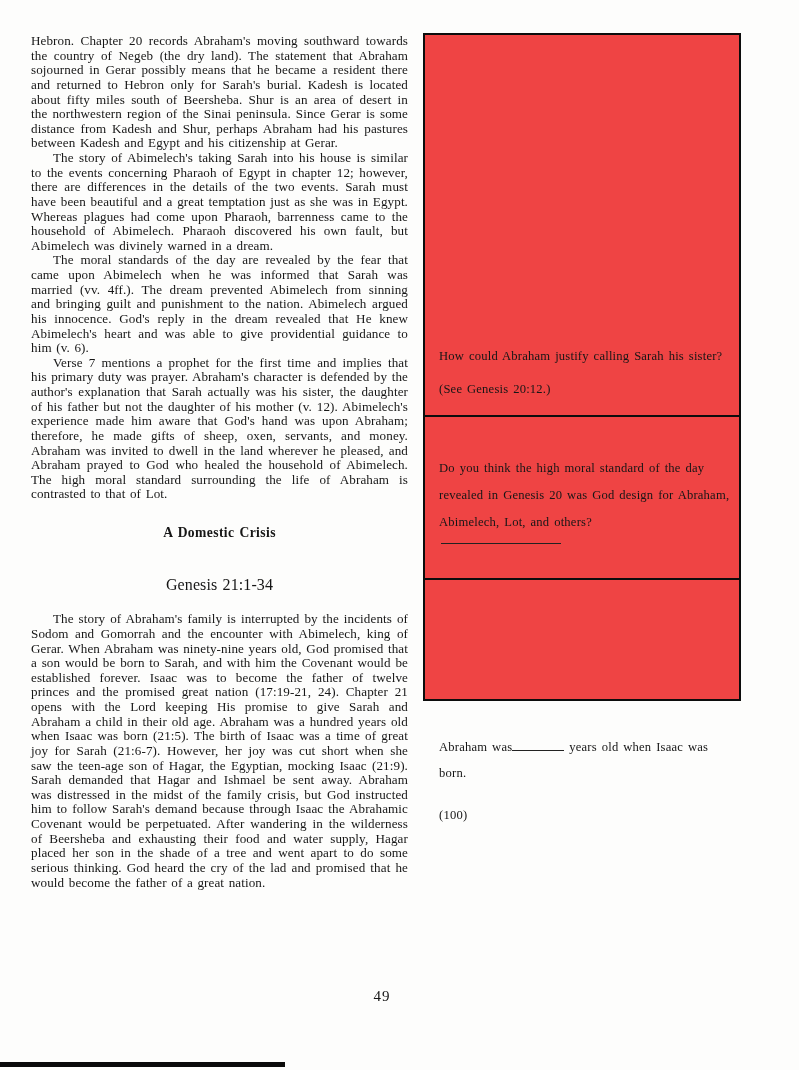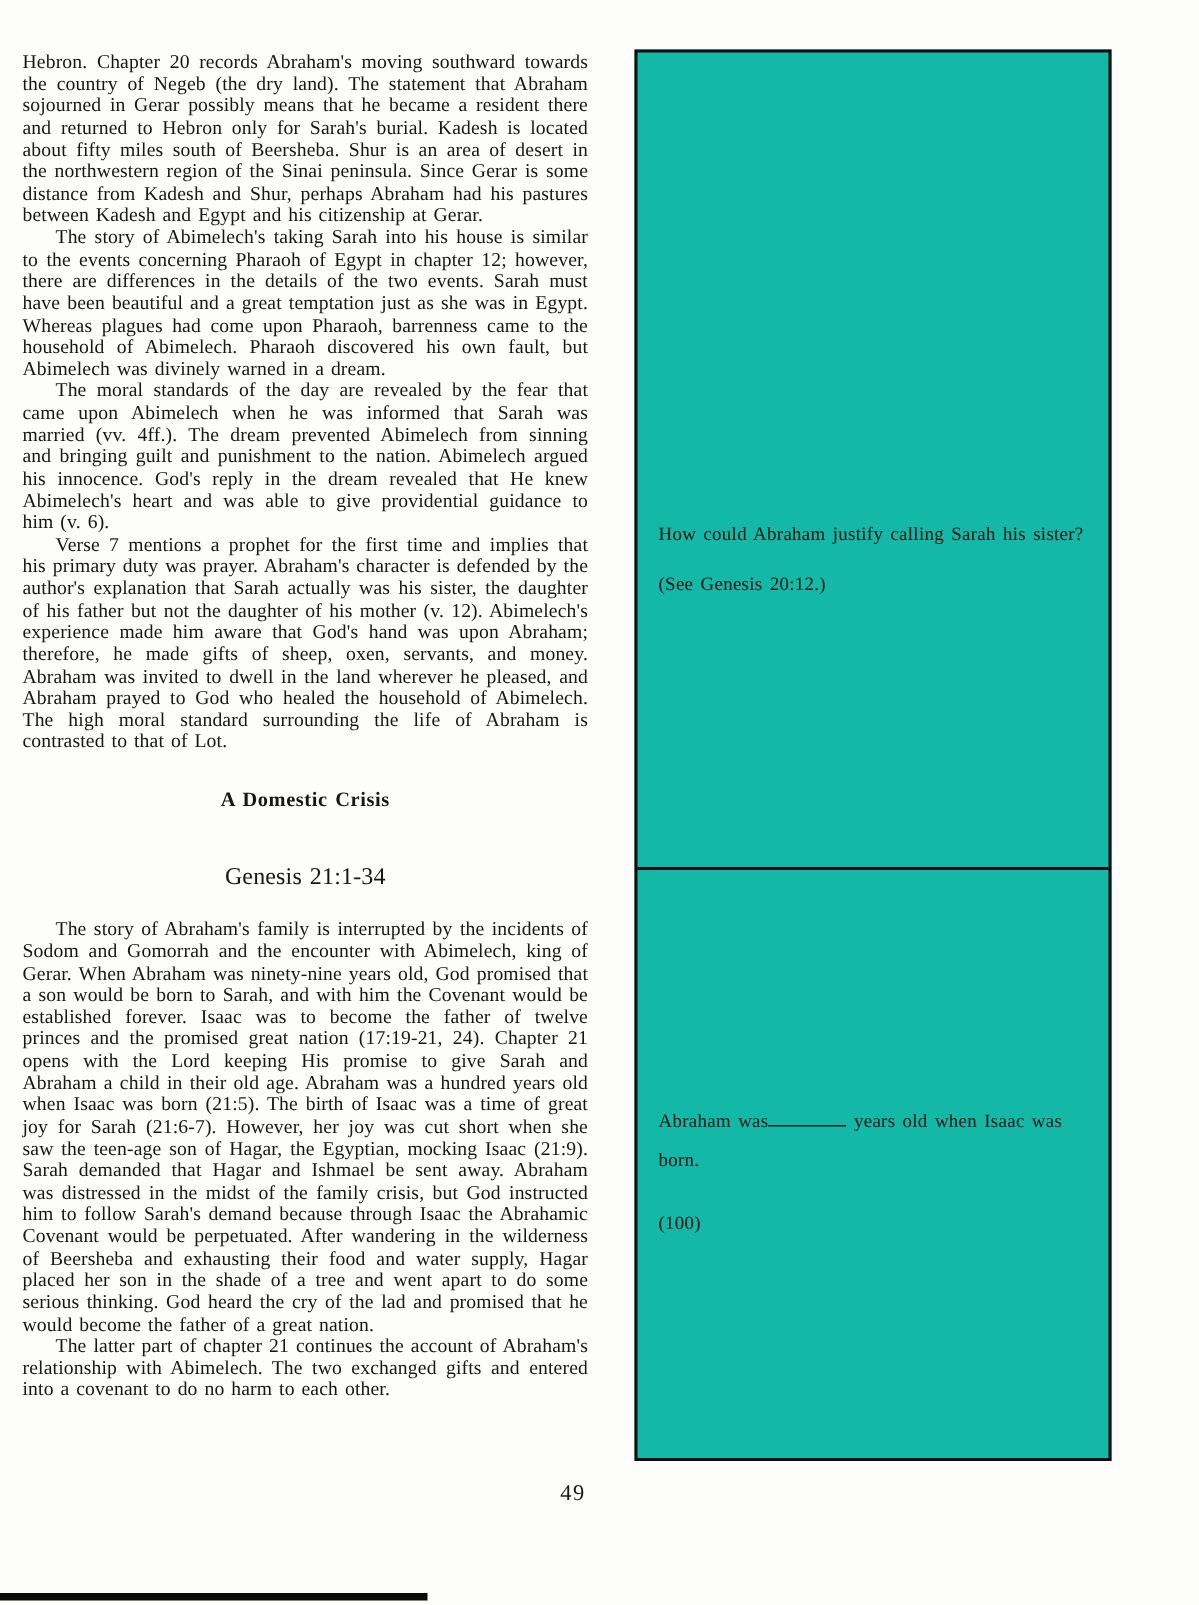--- a/index.html
+++ b/index.html
@@ -10,21 +10,21 @@
     background: #fdfdfc;
     font-family: "Liberation Serif", "DejaVu Serif", serif;
     color: #161616;
     overflow: hidden;
   }
   .page { position: absolute; inset: 0; }
 
   
   .body-col {
     position: absolute;
-    left: 15px; top: 34px; width: 377px;
+    left: 31px; top: 34px; width: 377px;
     font-size: 13.1px;
     line-height: 14.62px;
     text-align: justify;
     letter-spacing: 0.1px;
     word-spacing: 1.2px;
   }
   .body-col p.indent { text-indent: 22px; }
   .section-heading {
     margin-top: 24px;
     text-align: center;
@@ -36,23 +36,23 @@
     margin-top: 37px;
     text-align: center;
     font-size: 16px;
   }
   .after-ref { margin-top: 20px; }
 
   
   .workbook {
     position: absolute;
     left: 423px; top: 33px;
-    width: 318px; height: 941px;
+    width: 318px; height: 668px;
     border: 2.5px solid #0d0d0d;
-    background: #14b8a6;
+    background: #ef4444;
   }
   .wb-sec { position: absolute; left: 0; right: 0; }
   .wb-sec1 { top: 0; height: 380px; }
   .wb-sec2 { top: 380px; height: 163px; border-top: 2px solid #0d0d0d; }
   .wb-sec3 { top: 543px; bottom: 0; border-top: 2px solid #0d0d0d; }
   .wb-line {
     position: absolute;
     left: 14px; right: 10px;
     font-size: 12.6px;
     letter-spacing: 0.2px;
@@ -97,30 +97,35 @@
   <div class="body-col">
     <p>Hebron. Chapter 20 records Abraham's moving southward towards the country of Negeb (the dry land). The statement that Abraham sojourned in Gerar possibly means that he became a resident there and returned to Hebron only for Sarah's burial. Kadesh is located about fifty miles south of Beersheba. Shur is an area of desert in the northwestern region of the Sinai peninsula. Since Gerar is some distance from Kadesh and Shur, perhaps Abraham had his pastures between Kadesh and Egypt and his citizenship at Gerar.</p>
     <p class="indent">The story of Abimelech's taking Sarah into his house is similar to the events concerning Pharaoh of Egypt in chapter 12; however, there are differences in the details of the two events. Sarah must have been beautiful and a great temptation just as she was in Egypt. Whereas plagues had come upon Pharaoh, barrenness came to the household of Abimelech. Pharaoh discovered his own fault, but Abimelech was divinely warned in a dream.</p>
     <p class="indent">The moral standards of the day are revealed by the fear that came upon Abimelech when he was informed that Sarah was married (vv. 4ff.). The dream prevented Abimelech from sinning and bringing guilt and punishment to the nation. Abimelech argued his innocence. God's reply in the dream revealed that He knew Abimelech's heart and was able to give providential guidance to him (v. 6).</p>
     <p class="indent">Verse 7 mentions a prophet for the first time and implies that his primary duty was prayer. Abraham's character is defended by the author's explanation that Sarah actually was his sister, the daughter of his father but not the daughter of his mother (v. 12). Abimelech's experience made him aware that God's hand was upon Abraham; therefore, he made gifts of sheep, oxen, servants, and money. Abraham was invited to dwell in the land wherever he pleased, and Abraham prayed to God who healed the household of Abimelech. The high moral standard surrounding the life of Abraham is contrasted to that of Lot.</p>
 
     <h2 class="section-heading">A Domestic Crisis</h2>
     <div class="section-ref">Genesis 21:1-34</div>
 
     <p class="indent after-ref">The story of Abraham's family is interrupted by the incidents of Sodom and Gomorrah and the encounter with Abimelech, king of Gerar. When Abraham was ninety-nine years old, God promised that a son would be born to Sarah, and with him the Covenant would be established forever. Isaac was to become the father of twelve princes and the promised great nation (17:19-21, 24). Chapter 21 opens with the Lord keeping His promise to give Sarah and Abraham a child in their old age. Abraham was a hundred years old when Isaac was born (21:5). The birth of Isaac was a time of great joy for Sarah (21:6-7). However, her joy was cut short when she saw the teen-age son of Hagar, the Egyptian, mocking Isaac (21:9). Sarah demanded that Hagar and Ishmael be sent away. Abraham was distressed in the midst of the family crisis, but God instructed him to follow Sarah's demand because through Isaac the Abrahamic Covenant would be perpetuated. After wandering in the wilderness of Beersheba and exhausting their food and water supply, Hagar placed her son in the shade of a tree and went apart to do some serious thinking. God heard the cry of the lad and promised that he would become the father of a great nation.</p>
-    <p class="indent">The latter part of chapter 21 continues the account of Abraham's relationship with Abimelech. The two exchanged gifts and entered into a covenant to do no harm to each other.</p>
   </div>
 
   <div class="workbook">
 
     <div class="wb-sec wb-sec1">
       <div class="wb-line" style="top:314px">How could Abraham justify calling Sarah his sister?</div>
       <div class="wb-line" style="top:347px">(See Genesis 20:12.)</div>
     </div>
 
+    <div class="wb-sec wb-sec2">
+      <div class="wb-line" style="top:44px">Do you think the high moral standard of the day</div>
+      <div class="wb-line" style="top:71px">revealed in Genesis 20 was God design for Abraham,</div>
+      <div class="wb-line" style="top:98px">Abimelech, Lot, and others?</div>
+      <div class="answer-rule"></div>
+    </div>
 
     <div class="wb-sec wb-sec3">
       <div class="wb-line" style="top:160px">
         <span>Abraham was</span><span class="fill-blank"></span><span class="fill-post">years old when Isaac was</span>
       </div>
       <div class="wb-line" style="top:186px">born.</div>
       <div class="wb-line" style="top:228px">(100)</div>
     </div>
 
   </div>

